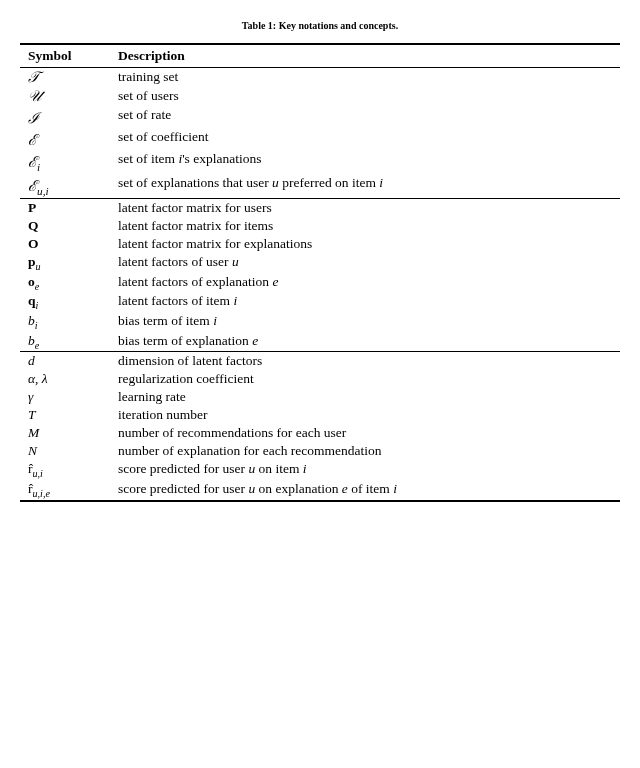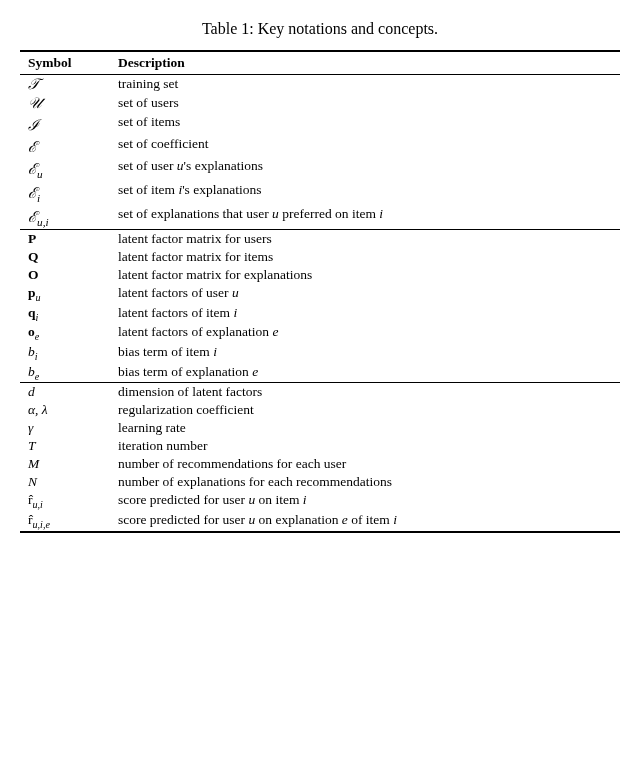--- a/index.html
+++ b/index.html
@@ -19,22 +19,22 @@
       width: 640px;
       min-height: 768px;
     }
 
     .table-container {
       width: 600px;
     }
 
     .table-title {
       text-align: center;
-      font-weight: normal;
-      font-size: 16px;
+      font-weight: bold;
+      font-size: 10px;
       margin-bottom: 6px;
     }
 
     table {
       width: 100%;
       border-collapse: collapse;
       margin-top: 12px;
     }
 
     th, td {
@@ -99,29 +99,25 @@
     <tr class="row-normal">
           <td class="symbol-col"><span style="font-style:italic;font-family:&quot;Times New Roman&quot;,serif;font-size:15px;">𝒯</span></td>
           <td class="desc-col desc-text">training set</td>
         </tr>
         <tr class="row-normal">
           <td class="symbol-col"><span style="font-style:italic;font-family:&quot;Times New Roman&quot;,serif;font-size:15px;">𝒰</span></td>
           <td class="desc-col desc-text">set of users</td>
         </tr>
         <tr class="row-normal">
           <td class="symbol-col"><span style="font-style:italic;font-family:&quot;Times New Roman&quot;,serif;font-size:15px;">ℐ</span></td>
-          <td class="desc-col desc-text">set of items</td>
+          <td class="desc-col desc-text">set of rate</td>
         </tr>
         <tr class="row-normal">
           <td class="symbol-col"><span style="font-style:italic;font-family:&quot;Times New Roman&quot;,serif;font-size:15px;">ℰ</span></td>
           <td class="desc-col desc-text">set of coefficient</td>
-        </tr>
-        <tr class="row-normal">
-          <td class="symbol-col"><span style="font-style:italic;font-family:&quot;Times New Roman&quot;,serif;font-size:15px;">ℰ<sub>u</sub></span></td>
-          <td class="desc-col desc-text">set of user <em>u</em>'s explanations</td>
         </tr>
         <tr class="row-normal">
           <td class="symbol-col"><span style="font-style:italic;font-family:&quot;Times New Roman&quot;,serif;font-size:15px;">ℰ<sub>i</sub></span></td>
           <td class="desc-col desc-text">set of item <em>i</em>'s explanations</td>
         </tr>
         <tr class="row-normal">
           <td class="symbol-col"><span style="font-style:italic;font-family:&quot;Times New Roman&quot;,serif;font-size:15px;">ℰ<sub>u,i</sub></span></td>
           <td class="desc-col desc-text">set of explanations that user <em>u</em> preferred on item <em>i</em></td>
         </tr>
         <tr class="row-normal section-divider">
@@ -134,26 +130,26 @@
         </tr>
         <tr class="row-normal">
           <td class="symbol-col"><span style="font-weight:bold;">O</span></td>
           <td class="desc-col desc-text">latent factor matrix for explanations</td>
         </tr>
         <tr class="row-normal">
           <td class="symbol-col"><span style="font-weight:bold;">p</span><sub><em>u</em></sub></td>
           <td class="desc-col desc-text">latent factors of user <em>u</em></td>
         </tr>
         <tr class="row-normal">
+          <td class="symbol-col"><span style="font-weight:bold;">o</span><sub><em>e</em></sub></td>
+          <td class="desc-col desc-text">latent factors of explanation <em>e</em></td>
+        </tr>
+        <tr class="row-normal">
           <td class="symbol-col"><span style="font-weight:bold;">q</span><sub><em>i</em></sub></td>
           <td class="desc-col desc-text">latent factors of item <em>i</em></td>
-        </tr>
-        <tr class="row-normal">
-          <td class="symbol-col"><span style="font-weight:bold;">o</span><sub><em>e</em></sub></td>
-          <td class="desc-col desc-text">latent factors of explanation <em>e</em></td>
         </tr>
         <tr class="row-normal">
           <td class="symbol-col"><em>b</em><sub><em>i</em></sub></td>
           <td class="desc-col desc-text">bias term of item <em>i</em></td>
         </tr>
         <tr class="row-normal">
           <td class="symbol-col"><em>b</em><sub><em>e</em></sub></td>
           <td class="desc-col desc-text">bias term of explanation <em>e</em></td>
         </tr>
         <tr class="row-normal section-divider">
@@ -171,21 +167,21 @@
         <tr class="row-normal">
           <td class="symbol-col"><em>T</em></td>
           <td class="desc-col desc-text">iteration number</td>
         </tr>
         <tr class="row-normal">
           <td class="symbol-col"><em>M</em></td>
           <td class="desc-col desc-text">number of recommendations for each user</td>
         </tr>
         <tr class="row-normal">
           <td class="symbol-col"><em>N</em></td>
-          <td class="desc-col desc-text">number of explanations for each recommendations</td>
+          <td class="desc-col desc-text">number of explanation for each recommendation</td>
         </tr>
         <tr class="row-normal">
           <td class="symbol-col"><span style="text-decoration:none;position:relative;display:inline-block;">r̂<sub><em>u</em>,<em>i</em></sub></span></td>
           <td class="desc-col desc-text">score predicted for user <em>u</em> on item <em>i</em></td>
         </tr>
         <tr class="row-normal last-row">
           <td class="symbol-col"><span style="position:relative;display:inline-block;">r̂<sub><em>u</em>,<em>i</em>,<em>e</em></sub></span></td>
           <td class="desc-col desc-text">score predicted for user <em>u</em> on explanation <em>e</em> of item <em>i</em></td>
         </tr>
       </tbody>

